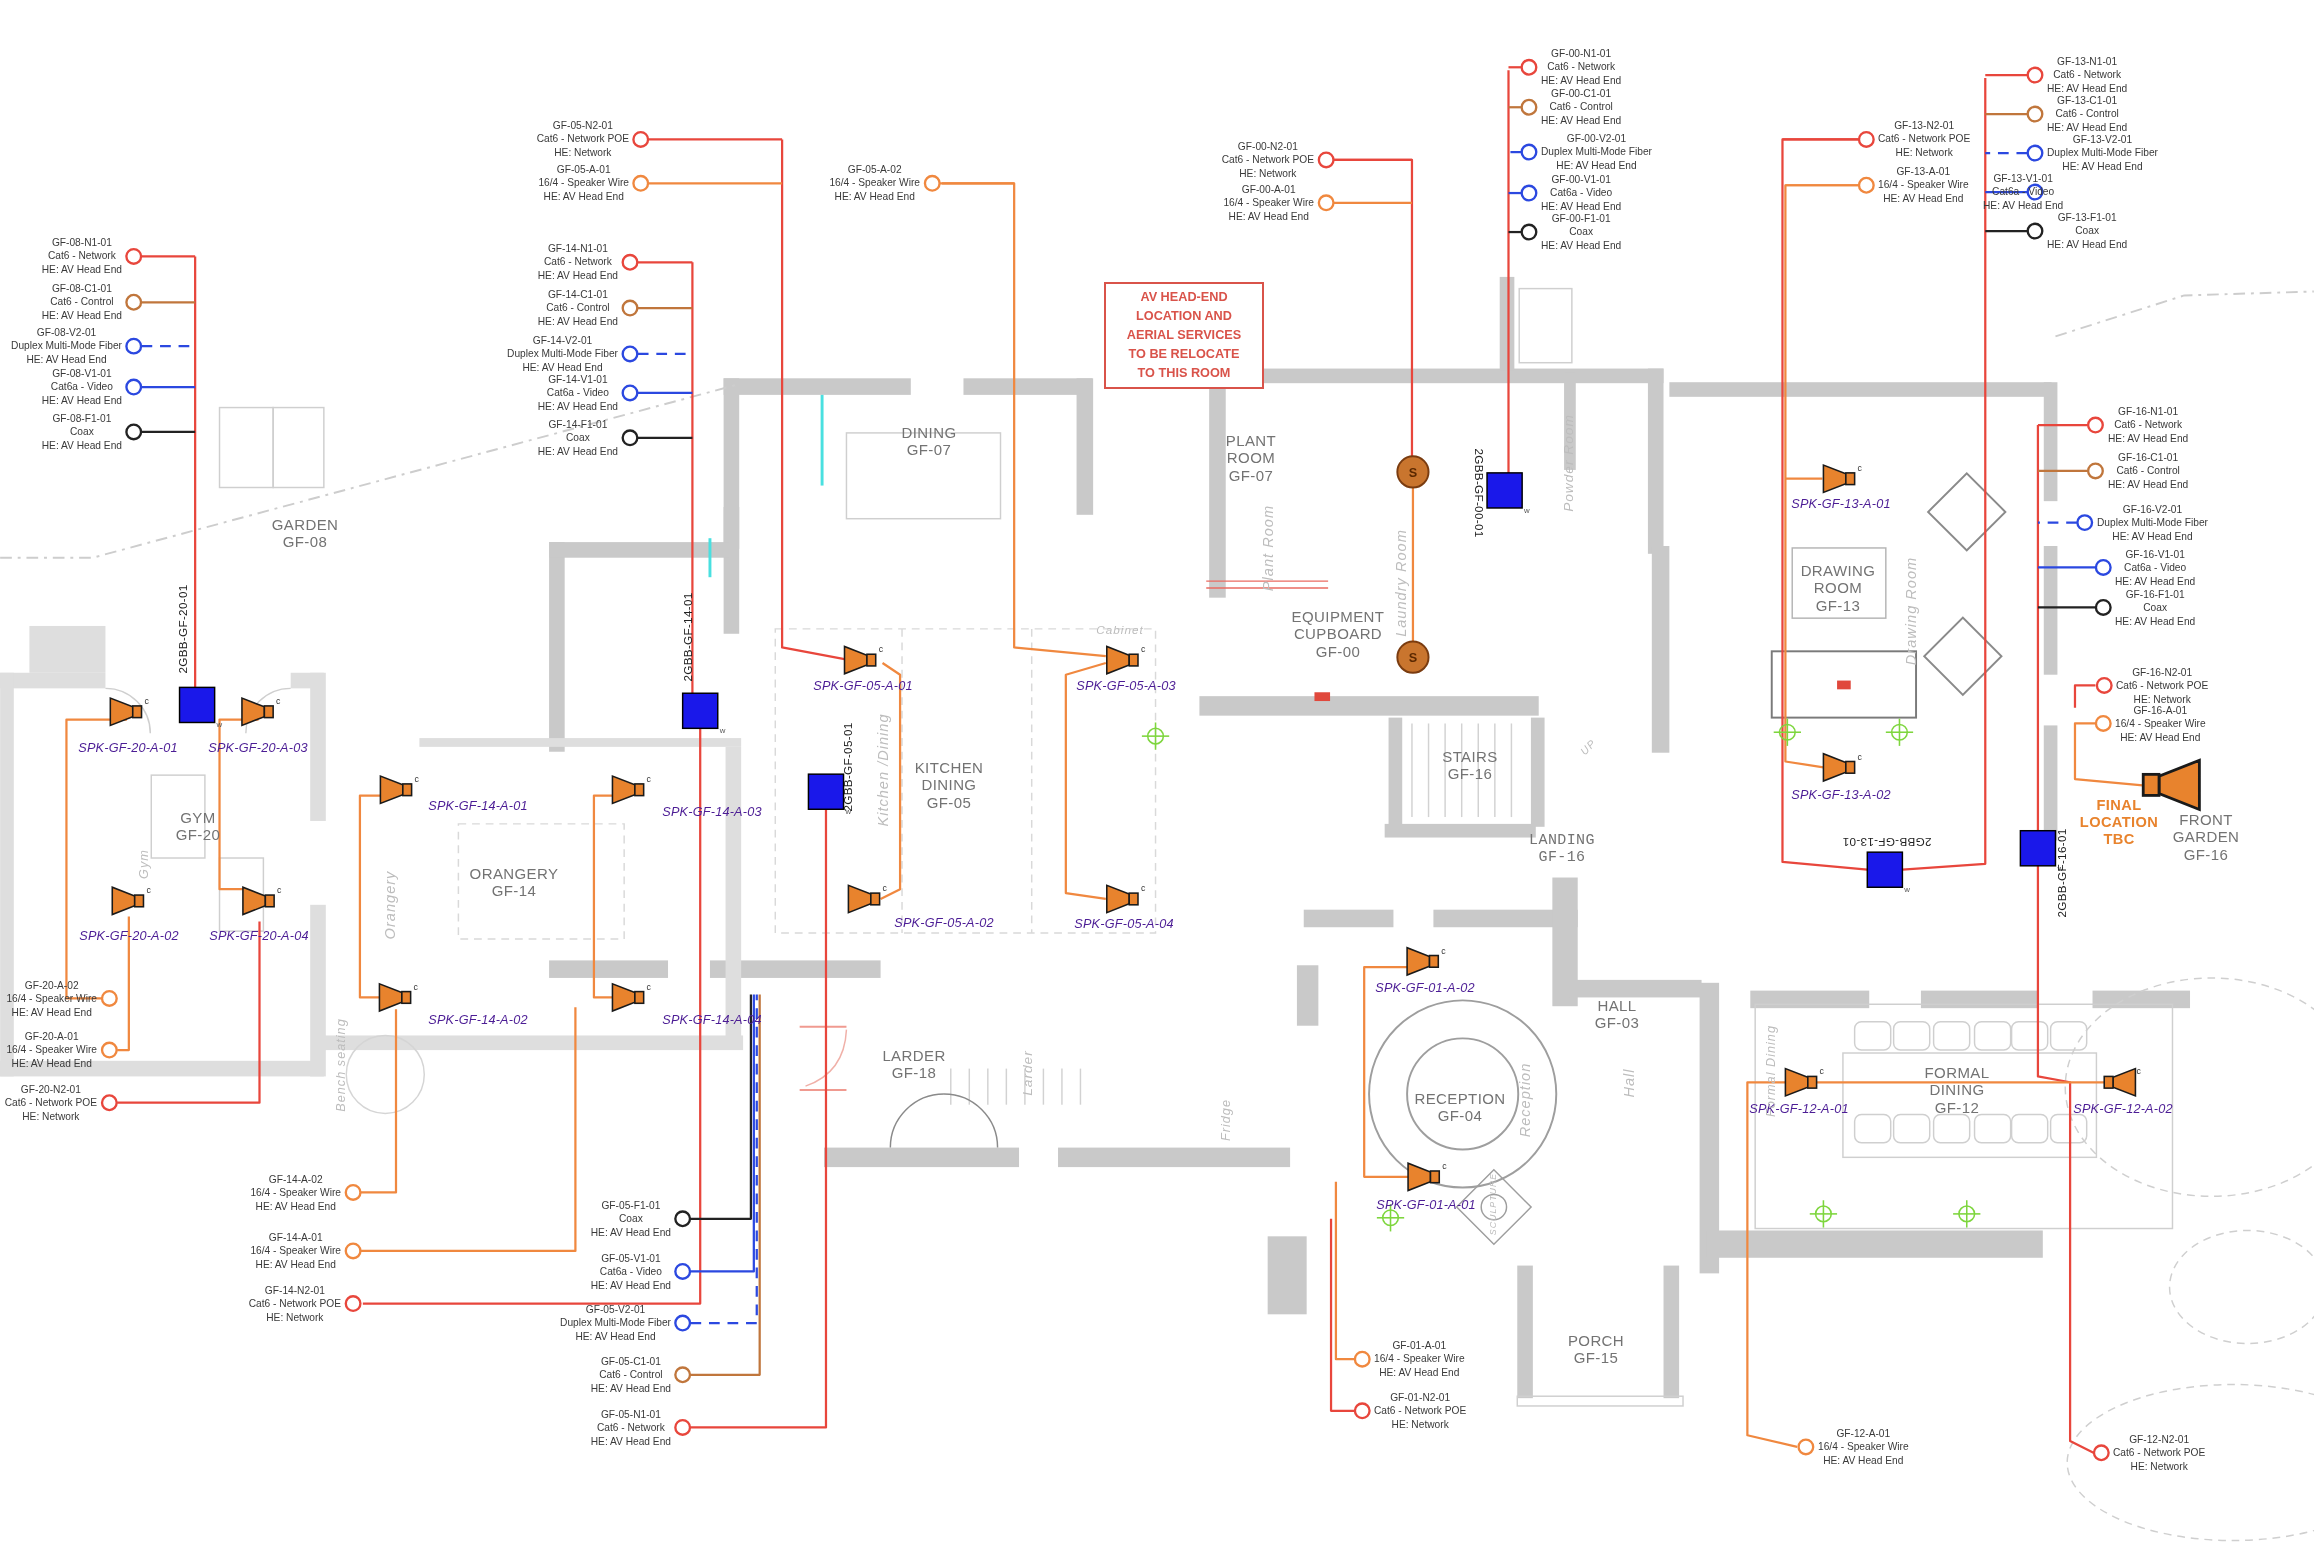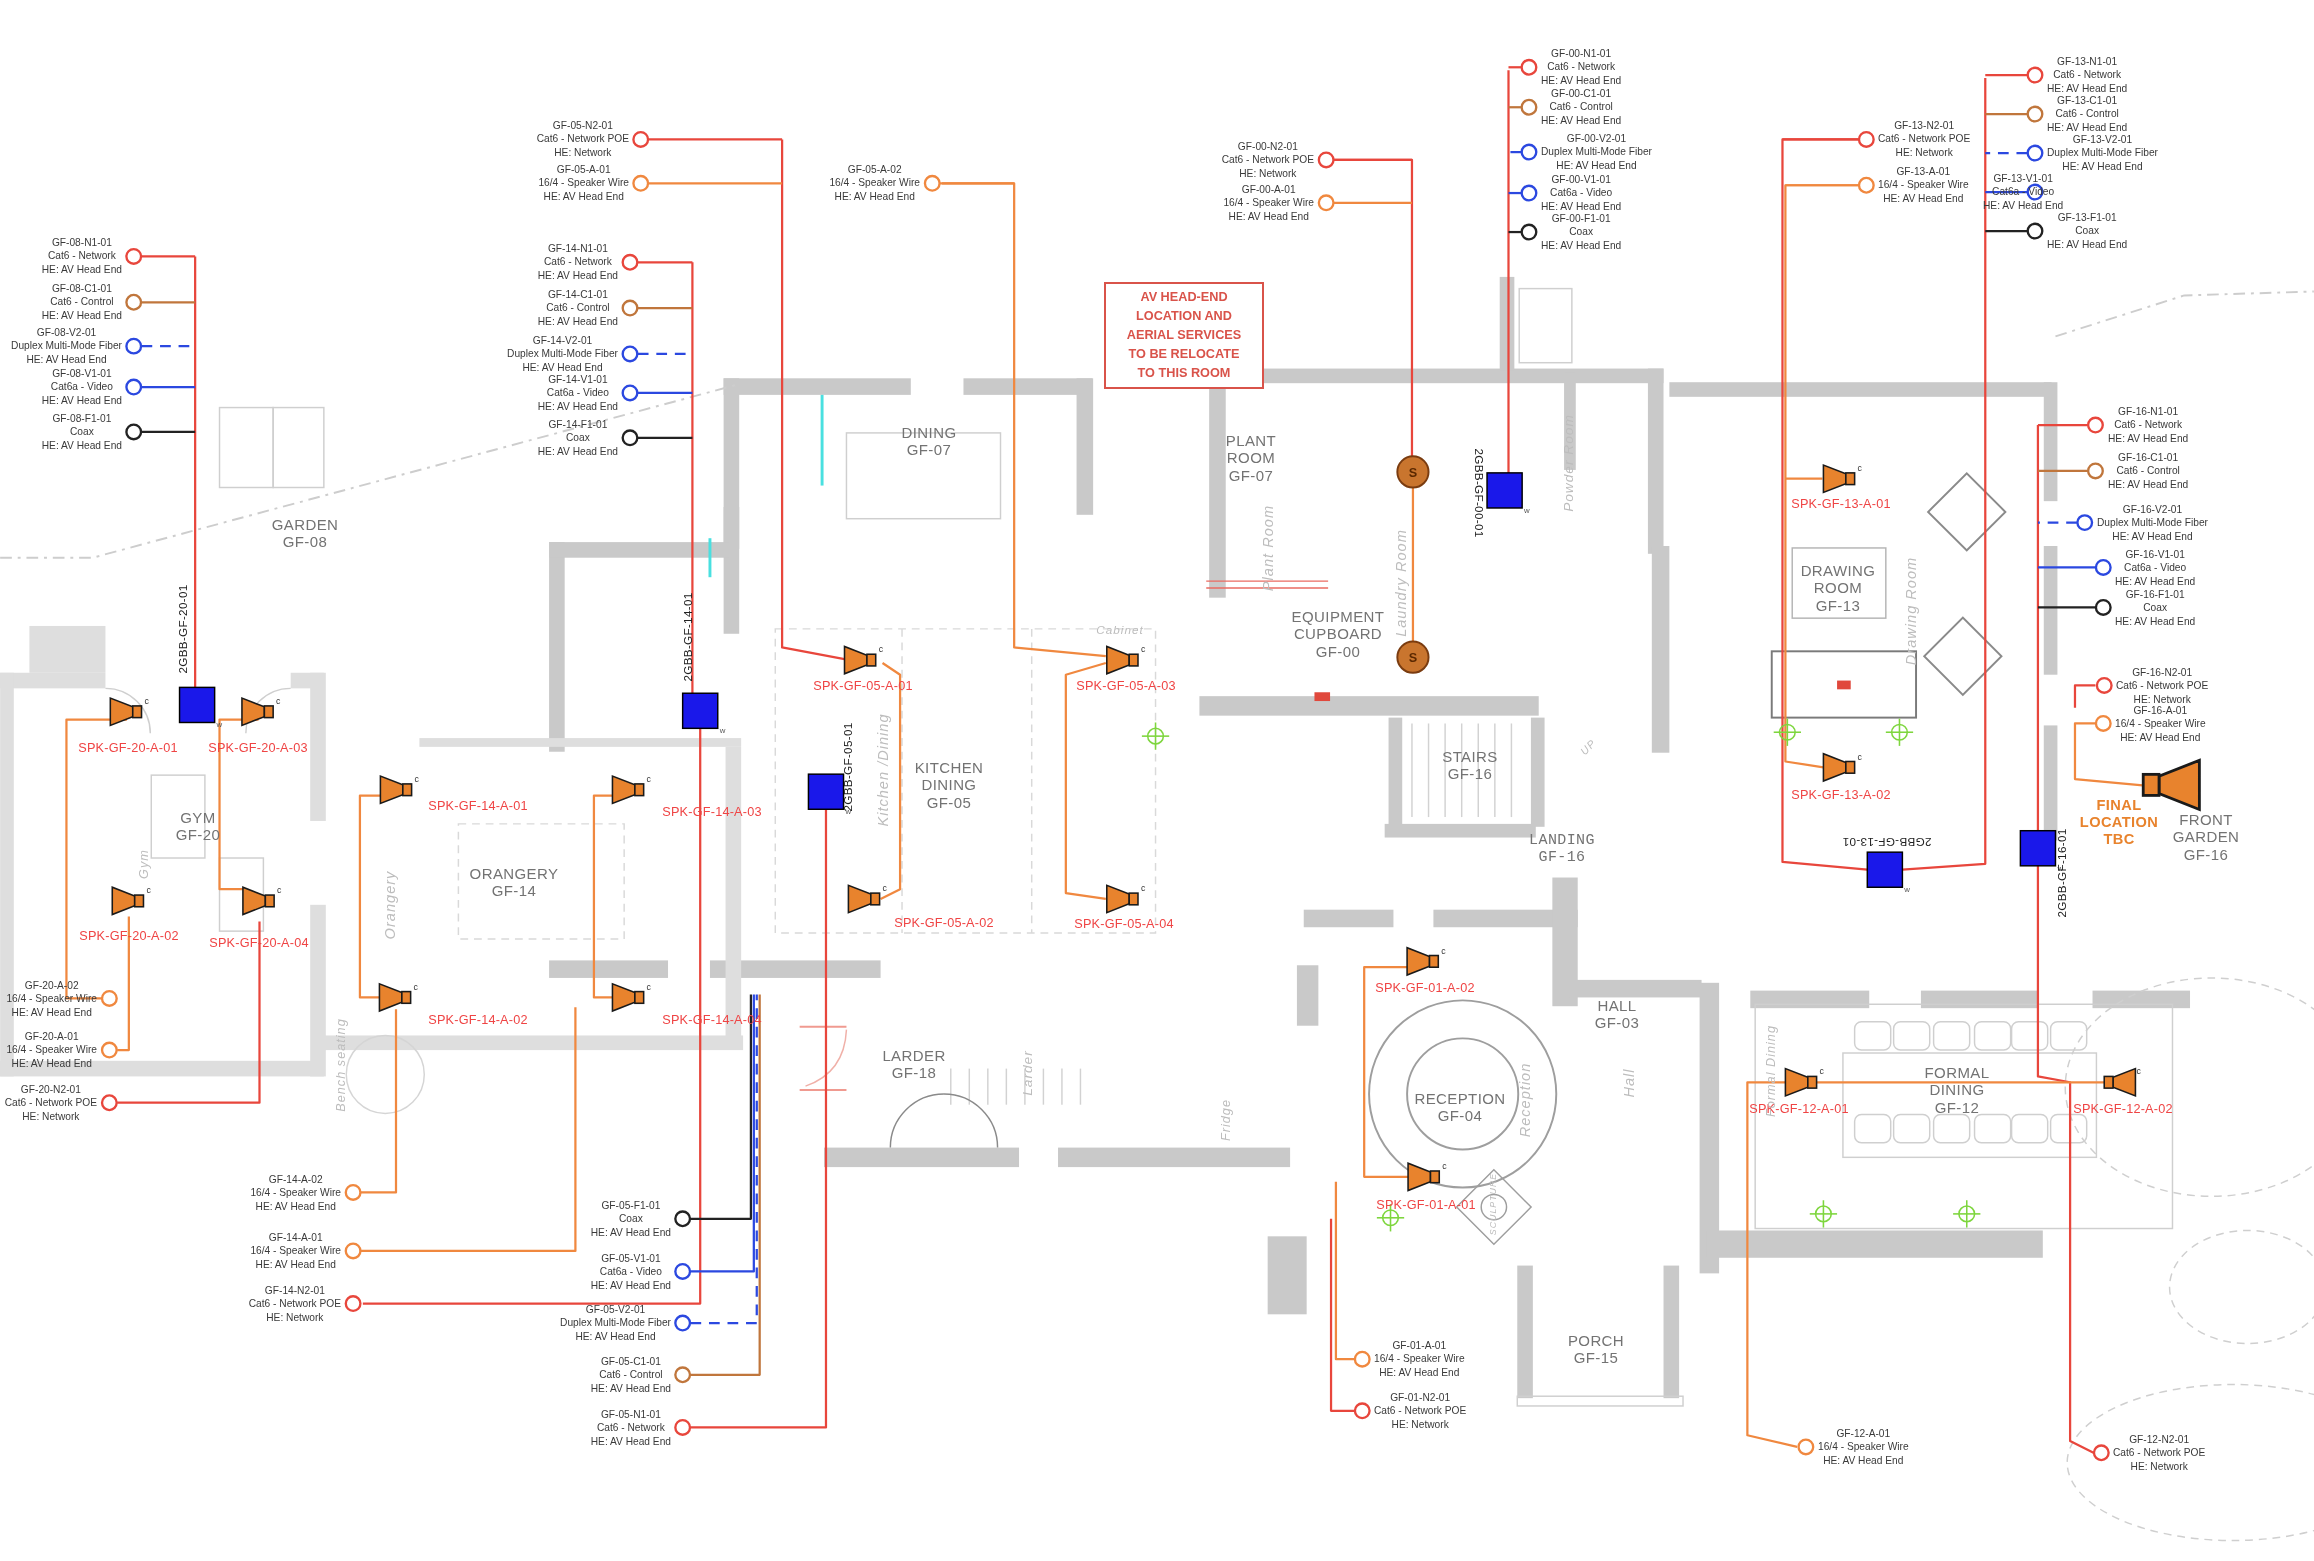--- a/index.html
+++ b/index.html
@@ -1,21 +1,21 @@
 <!DOCTYPE html>
 <html><head>
 <meta charset="utf-8">
 <style>
   html,body{margin:0;padding:0;background:#fff;font-family:"Liberation Sans",sans-serif;}
   #canvas{position:relative;width:2314px;height:1561px;background:#ffffff;overflow:hidden;}
   #plan-svg{position:absolute;left:0;top:0;}
   #label-layer{position:absolute;left:0;top:0;width:100%;height:100%;}
   .callout{position:absolute;font-size:10.2px;line-height:1.3;color:#3a3a3a;text-align:center;width:max-content;transform:translateY(-50%);}
   .room{position:absolute;font-size:15px;letter-spacing:0.4px;line-height:1.16;color:#737373;text-align:center;width:max-content;transform:translate(-50%,-50%);}
-  .spklabel{position:absolute;font-size:12.7px;color:#ef4444;width:max-content;transform:translate(-50%,-50%);letter-spacing:0.2px;}
+  .spklabel{position:absolute;font-size:12.7px;color:#4c1d95;width:max-content;transform:translate(-50%,-50%);letter-spacing:0.2px;font-style:italic;}
   .gray{position:absolute;color:#bdbdbd;font-style:italic;width:max-content;letter-spacing:1px;}
   .gbb{position:absolute;font-size:11.7px;color:#222;width:max-content;letter-spacing:0.3px;}
   .warn{position:absolute;border:2.4px solid #D9534A;color:#D9534A;font-weight:bold;font-size:12.7px;line-height:1.5;text-align:center;display:flex;flex-direction:column;justify-content:center;background:#fff;}
   .final{position:absolute;color:#E8832D;font-weight:bold;font-size:14.6px;line-height:1.15;text-align:center;width:max-content;transform:translate(-50%,-50%);letter-spacing:0.4px;}
 </style>
 </head>
 <body>
 
 <div id="canvas">
   <svg id="plan-svg" width="2314" height="1561" viewBox="0 0 2373 1601">
@@ -622,21 +622,21 @@
         <div>HE: AV Head End</div>
       </div>
       <div class="callout" style="top: 1453px; left: 2113px;">
         <div>GF-12-N2-01</div>
         <div>Cat6 - Network POE</div>
         <div>HE: Network</div>
       </div>
       <div class="spklabel" style="left: 128px; top: 748px;">SPK-GF-20-A-01</div>
       <div class="spklabel" style="left: 258px; top: 748px;">SPK-GF-20-A-03</div>
       <div class="spklabel" style="left: 129px; top: 936px;">SPK-GF-20-A-02</div>
-      <div class="spklabel" style="left: 259px; top: 936px; margin-top: 7px;">SPK-GF-20-A-04</div>
+      <div class="spklabel" style="left: 259px; top: 936px;">SPK-GF-20-A-04</div>
       <div class="spklabel" style="left: 478px; top: 806px;">SPK-GF-14-A-01</div>
       <div class="spklabel" style="left: 712px; top: 812px;">SPK-GF-14-A-03</div>
       <div class="spklabel" style="left: 478px; top: 1020px;">SPK-GF-14-A-02</div>
       <div class="spklabel" style="left: 712px; top: 1020px;">SPK-GF-14-A-04</div>
       <div class="spklabel" style="left: 863px; top: 686px;">SPK-GF-05-A-01</div>
       <div class="spklabel" style="left: 1126px; top: 686px;">SPK-GF-05-A-03</div>
       <div class="spklabel" style="left: 944px; top: 923px;">SPK-GF-05-A-02</div>
       <div class="spklabel" style="left: 1124px; top: 924px;">SPK-GF-05-A-04</div>
       <div class="spklabel" style="left: 1425px; top: 988px;">SPK-GF-01-A-02</div>
       <div class="spklabel" style="left: 1426px; top: 1205px;">SPK-GF-01-A-01</div>

